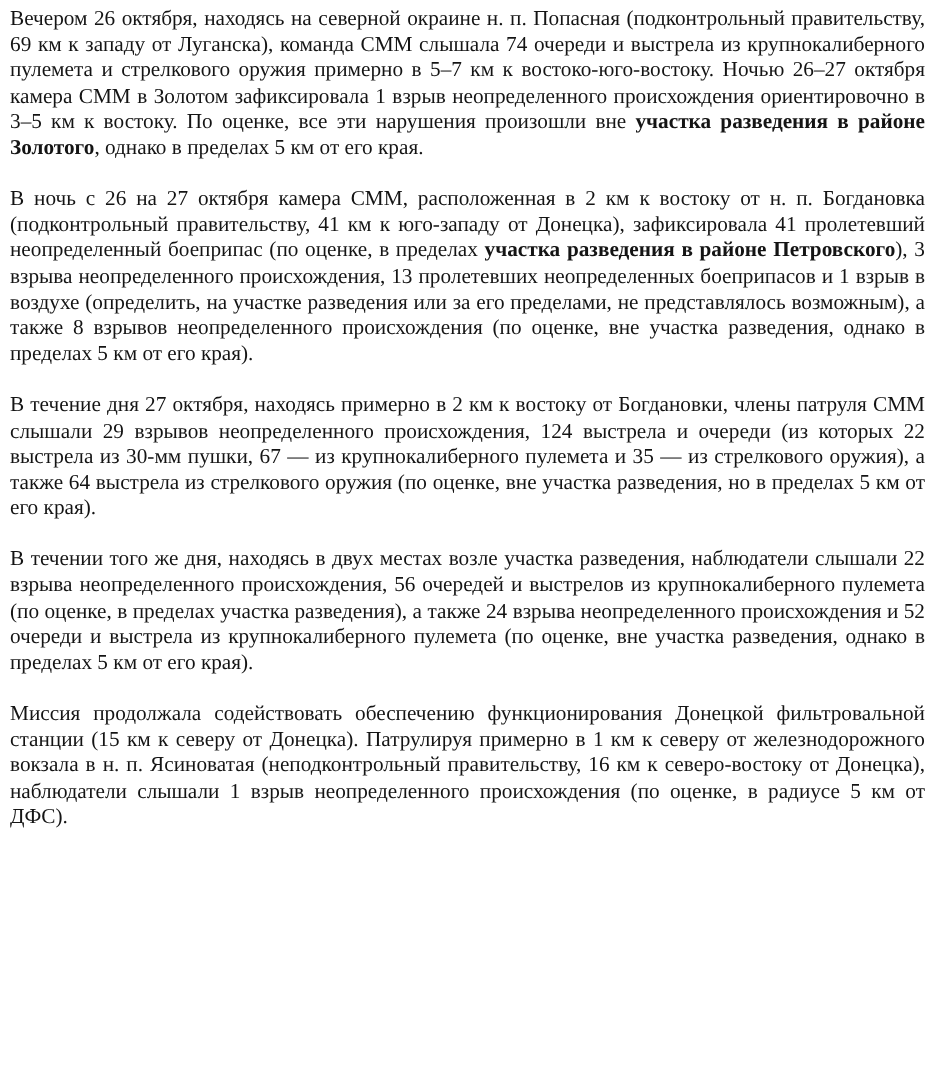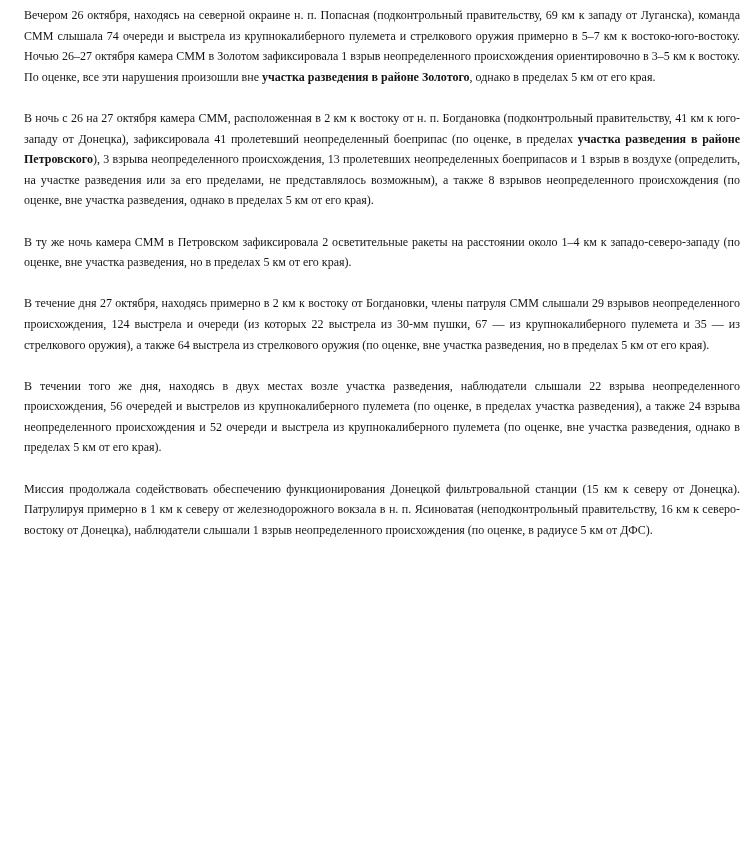--- a/index.html
+++ b/index.html
@@ -4,24 +4,24 @@
 <style>
   html, body {
     margin: 0;
     padding: 0;
     background: #ffffff;
   }
   .page {
     width: 748px;
     min-height: 855px;
     box-sizing: border-box;
-    padding: 5px 8px 10px 24px;
+    padding: 5px 8px 10px 8px;
     background: #ffffff;
     font-family: "Liberation Serif", "DejaVu Serif", serif;
-    font-size: 12px;
+    font-size: 17px;
     line-height: 20.6px;
     color: #141414;
     text-align: justify;
   }
   .report-paragraph {
     margin: 0 0 20.6px 0;
     padding: 0;
   }
   .report-paragraph:last-child {
     margin-bottom: 16px;
@@ -30,18 +30,17 @@
     font-weight: bold;
   }
 </style>
 </head>
 <body>
 
 <div class="page" style="background: rgb(255, 255, 255); color: rgb(20, 20, 20);">
   <div>
     <p class="report-paragraph"><span>Вечером 26 октября, находясь на северной окраине н. п. Попасная (подконтрольный правительству, 69 км к западу от Луганска), команда СММ слышала 74 очереди и выстрела из крупнокалиберного пулемета и стрелкового оружия примерно в 5–7 км к востоко-юго-востоку. Ночью 26–27 октября камера СММ в Золотом зафиксировала 1 взрыв неопределенного происхождения ориентировочно в 3–5 км к востоку. По оценке, все эти нарушения произошли вне </span><b>участка разведения в районе Золотого</b><span>, однако в пределах 5 км от его края.</span></p>
     <p class="report-paragraph"><span>В ночь с 26 на 27 октября камера СММ, расположенная в 2 км к востоку от н. п. Богдановка (подконтрольный правительству, 41 км к юго-западу от Донецка), зафиксировала 41 пролетевший неопределенный боеприпас (по оценке, в пределах </span><b>участка разведения в районе Петровского</b><span>), 3 взрыва неопределенного происхождения, 13 пролетевших неопределенных боеприпасов и 1 взрыв в воздухе (определить, на участке разведения или за его пределами, не представлялось возможным), а также 8 взрывов неопределенного происхождения (по оценке, вне участка разведения, однако в пределах 5 км от его края).</span></p>
-    <p class="report-paragraph"><span>В ту же ночь камера СММ в Петровском зафиксировала 2 осветительные ракеты на расстоянии около 1–4 км к западо-северо-западу (по оценке, вне участка разведения, но в пределах 5 км от его края).</span></p>
     <p class="report-paragraph"><span>В течение дня 27 октября, находясь примерно в 2 км к востоку от Богдановки, члены патруля СММ слышали 29 взрывов неопределенного происхождения, 124 выстрела и очереди (из которых 22 выстрела из 30-мм пушки, 67 — из крупнокалиберного пулемета и 35 — из стрелкового оружия), а также 64 выстрела из стрелкового оружия (по оценке, вне участка разведения, но в пределах 5 км от его края).</span></p>
     <p class="report-paragraph"><span>В течении того же дня, находясь в двух местах возле участка разведения, наблюдатели слышали 22 взрыва неопределенного происхождения, 56 очередей и выстрелов из крупнокалиберного пулемета (по оценке, в пределах участка разведения), а также 24 взрыва неопределенного происхождения и 52 очереди и выстрела из крупнокалиберного пулемета (по оценке, вне участка разведения, однако в пределах 5 км от его края).</span></p>
     <p class="report-paragraph"><span>Миссия продолжала содействовать обеспечению функционирования Донецкой фильтровальной станции (15 км к северу от Донецка). Патрулируя примерно в 1 км к северу от железнодорожного вокзала в н. п. Ясиноватая (неподконтрольный правительству, 16 км к северо-востоку от Донецка), наблюдатели слышали 1 взрыв неопределенного происхождения (по оценке, в радиусе 5 км от ДФС).</span></p>
   </div>
 </div>
 
 </body></html>

